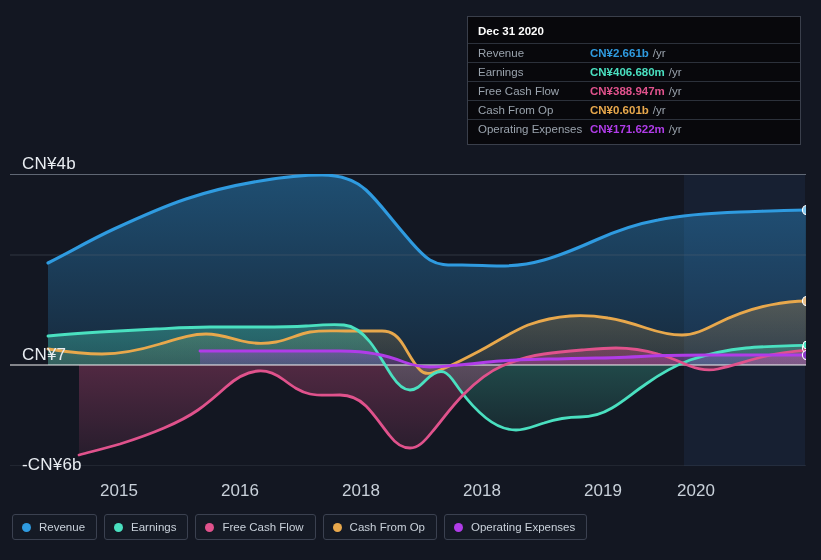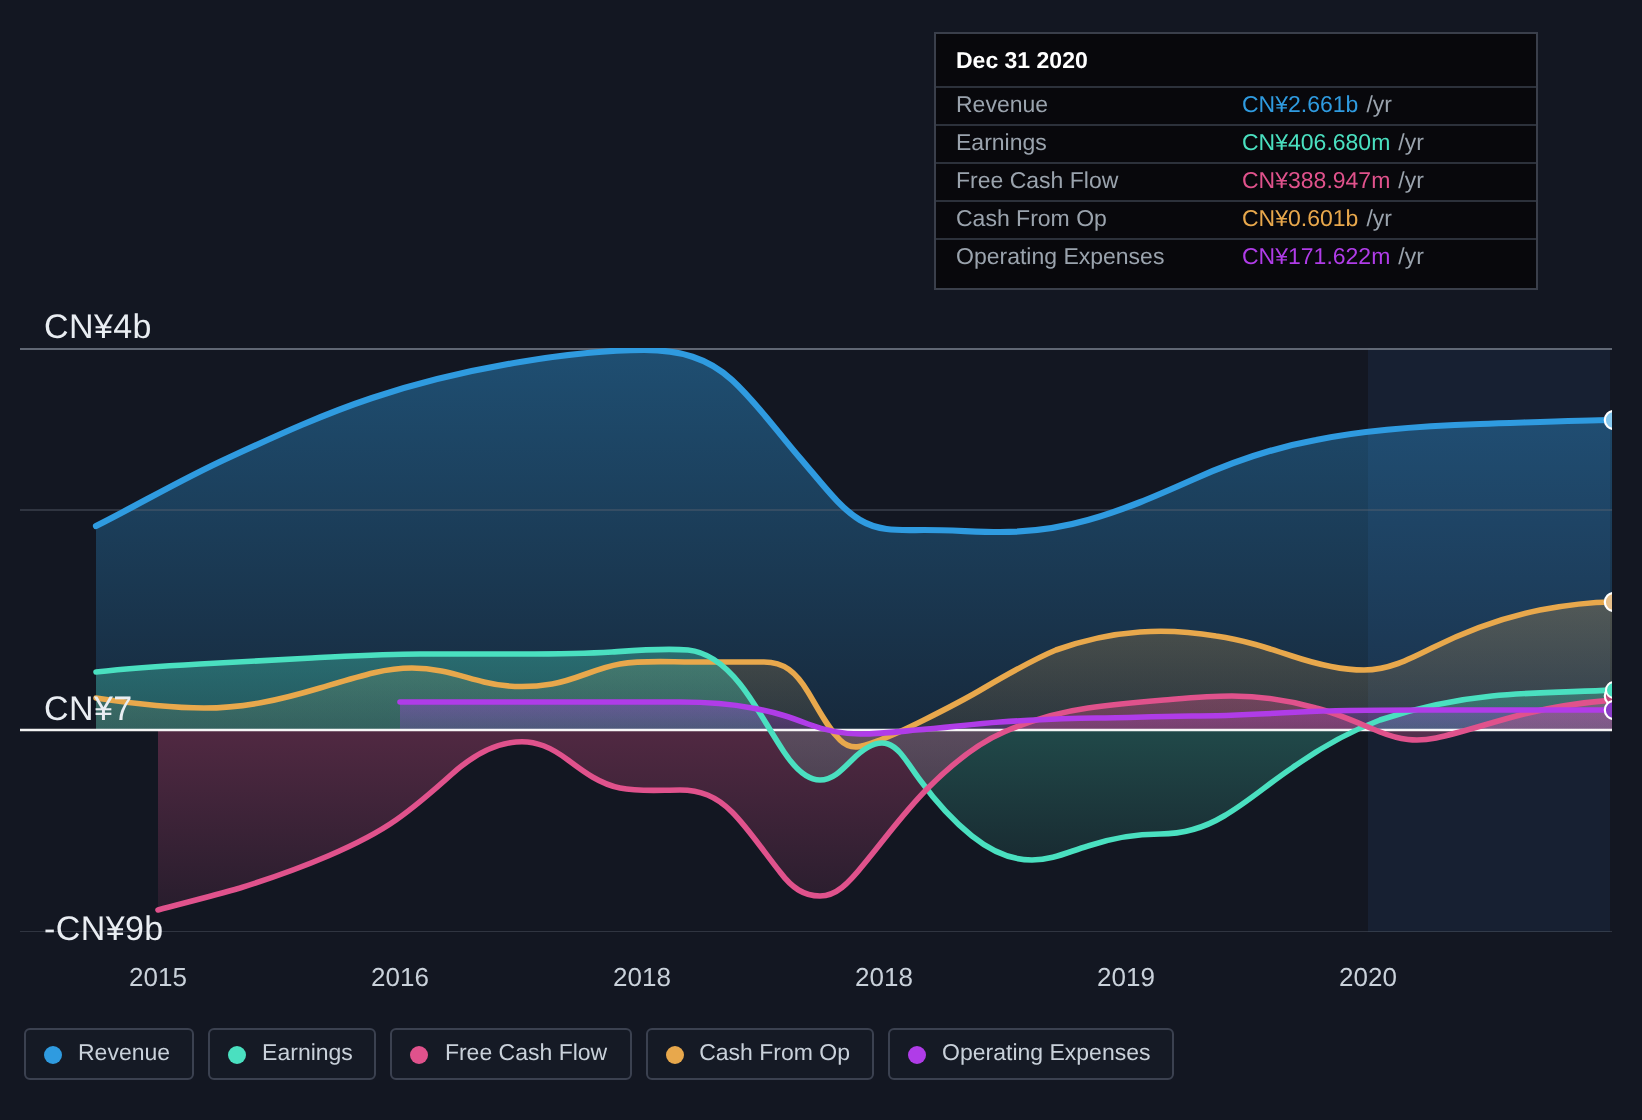--- a/index.html
+++ b/index.html
@@ -16,42 +16,42 @@
     position:absolute;left:10px;top:174px;width:796px;height:292px;
   }
   #plot-svg{position:absolute;left:0;top:0;}
 
   
   .ylab{
     position:absolute;color:#e9edf2;font-size:17px;letter-spacing:.2px;
     white-space:nowrap;
   }
   .xlab{
-    position:absolute;color:#c9d1da;font-size:13px;
-    transform:translateX(-50%);white-space:nowrap;
+    position:absolute;color:#c9d1da;font-size:17px;
+    transform:translateX(-50%);white-space:nowrap;margin-left:40px;
   }
 
   
   #tooltip{
-    position:absolute;left:467px;top:16px;width:302px;
+    position:absolute;left:467px;top:16px;width:334px;
     background:#08080c;border:1px solid #3a3f4b;
     padding:7px 0 6px 0;box-sizing:border-box;z-index:40;
   }
   #tt-date{
     color:#ffffff;font-size:11.5px;font-weight:bold;
     padding:1px 10px 6px 10px;
   }
   .tt-row{
     display:flex;align-items:baseline;
     padding:3px 10px 3px 10px;
     border-top:1px solid #2c313b;
     font-size:11.5px;
   }
   .tt-label{color:#9aa3ad;flex:0 0 112px;}
-  .tt-val{font-weight:normal;margin-left:31px;}
+  .tt-val{font-weight:bold;}
   .tt-unit{color:#9aa3ad;margin-left:4px;font-weight:normal;}
   .tt-sub{border-top:none;padding-top:1px;}
   .tt-sub .tt-label{flex:0 0 112px;}
   .tt-margin-num{color:#ffffff;font-weight:bold;}
 
   
   #legend{
     position:absolute;left:12px;top:514px;
     display:flex;gap:7px;align-items:center;
   }
@@ -217,28 +217,28 @@
     <circle cx="797" cy="36" r="4.6" fill="#86c9f0" stroke="#ffffff" stroke-width="1.1"></circle>
     <circle cx="797" cy="127" r="4.6" fill="#e8c08a" stroke="#ffffff" stroke-width="1.1"></circle>
     <circle cx="797" cy="174" r="4.6" fill="#c0487a" stroke="#ffffff" stroke-width="1.1"></circle>
     <circle cx="797" cy="171" r="4.0" fill="#4ae0c0" stroke="#ffffff" stroke-width="1.0"></circle>
     <circle cx="797" cy="181" r="4.6" fill="#8a3cc8" stroke="#ffffff" stroke-width="1.1"></circle>
   </svg>
 </div>
 
 <div class="ylab" style="left:22px;top:154px;">CN¥4b</div>
 <div class="ylab" style="left:22px;top:345px;">CN¥7</div>
-<div class="ylab" style="left:22px;top:455px;">-CN¥9b</div>
+<div class="ylab" style="left:22px;top:455px;">-CN¥6b</div>
 
 <div class="xlab" style="left:79px;top:481px;">2015</div>
 <div class="xlab" style="left:200px;top:481px;">2016</div>
 <div class="xlab" style="left:321px;top:481px;">2018</div>
 <div class="xlab" style="left:442px;top:481px;">2018</div>
 <div class="xlab" style="left:563px;top:481px;text-align:right;">2019</div>
-<div class="xlab" style="left:684px;top:481px;">2020</div>
+<div class="xlab" style="left:656px;top:481px;">2020</div>
 
 <div id="tooltip">
   <div id="tt-date">Dec 31 2020</div>
 
   <div class="tt-row">
     <span class="tt-label">Revenue</span>
     <span class="tt-val" style="color:#2f9be0;">CN¥2.661b</span>
     <span class="tt-unit">/yr</span>
   </div>
 

